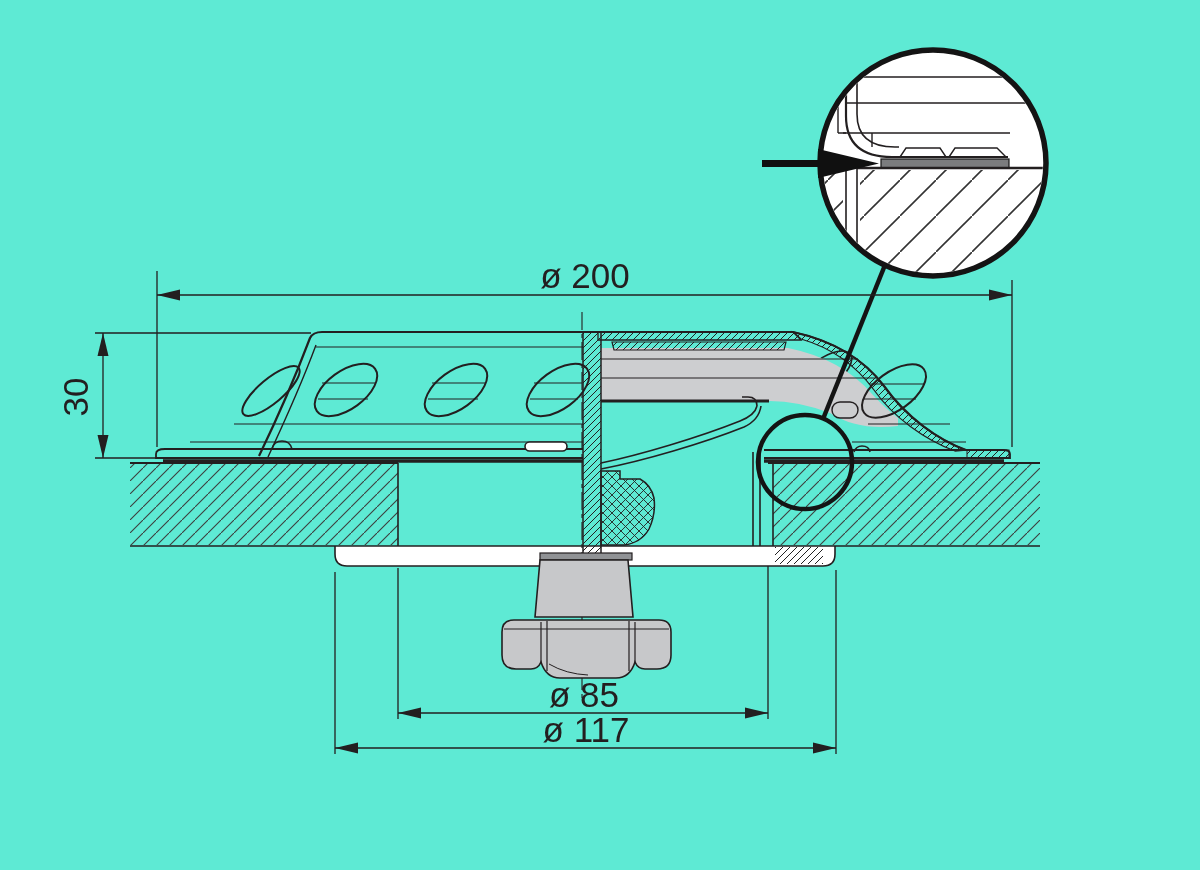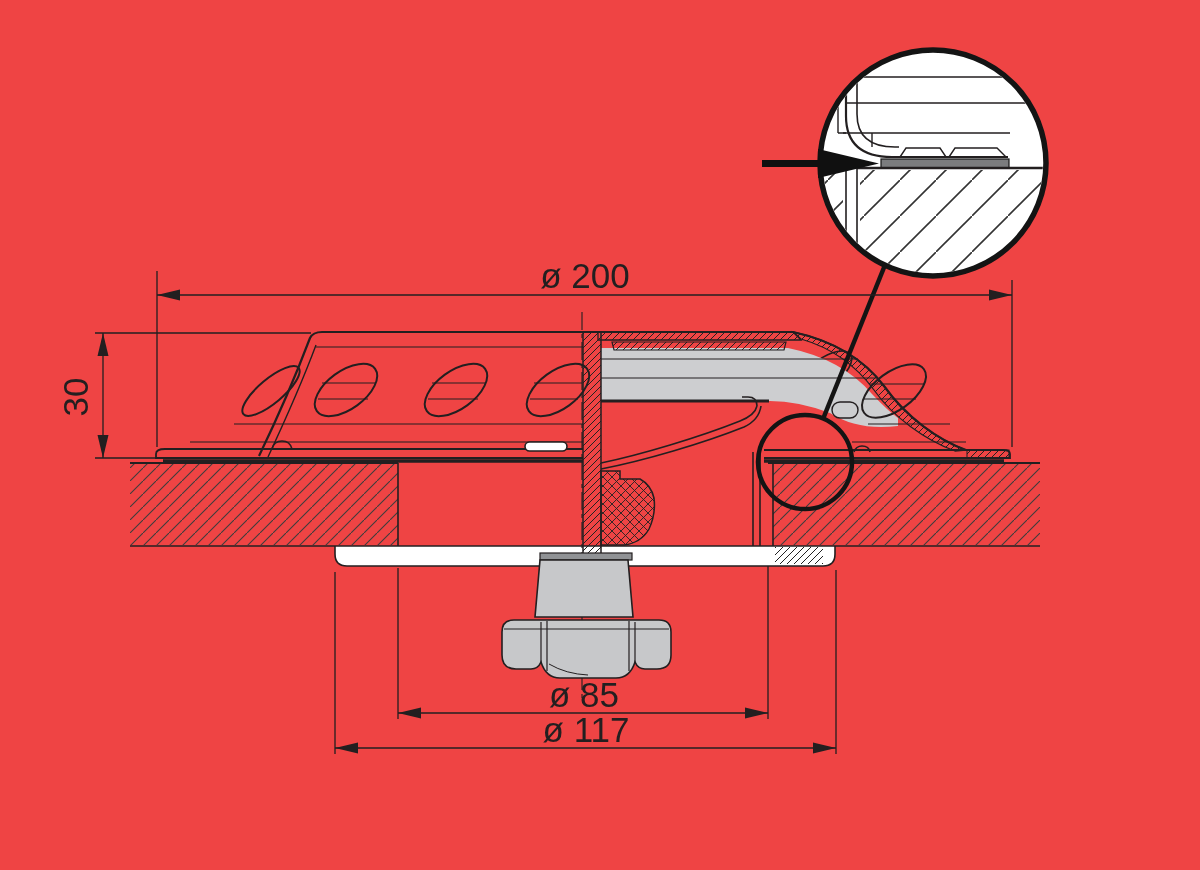--- a/index.html
+++ b/index.html
@@ -1,16 +1,16 @@
 <!DOCTYPE html>
 <html><head>
 <meta charset="utf-8">
 <style>
   html,body{margin:0;padding:0;background:#ffffff;}
-  .canvas{position:relative;width:1200px;height:870px;background:#ef4444;overflow:hidden;}
+  .canvas{position:relative;width:1200px;height:870px;background:#5eead4;overflow:hidden;}
   svg{display:block;}
   text{font-family:"Liberation Sans","DejaVu Sans",sans-serif;fill:#231f20;}
   .dimtxt{font-size:35px;}
 </style>
 </head>
 <body>
 
 <div class="canvas">
 <svg width="1200" height="870" viewBox="0 0 1200 870">
   <defs>

